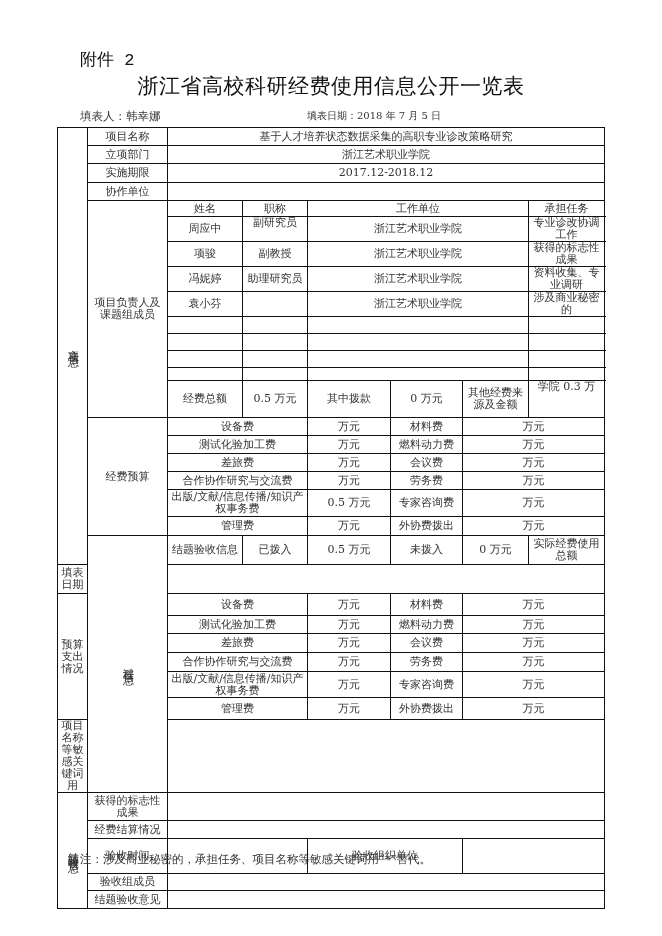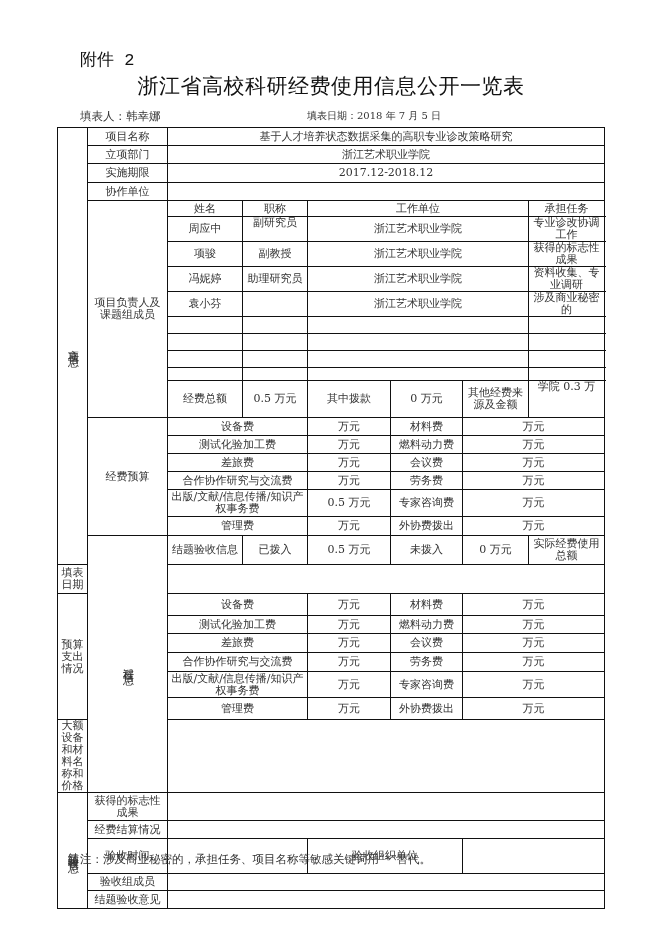--- a/index.html
+++ b/index.html
@@ -199,21 +199,21 @@
     <td>专家咨询费</td>
     <td colspan="2" class="r">万元</td>
   </tr>
   <tr style="height:22px">
     <td colspan="2">管理费</td>
     <td class="r">万元</td>
     <td>外协费拨出</td>
     <td colspan="2" class="r">万元</td>
   </tr>
   <tr style="height:40px">
-    <td>大额设备和材料名称和价格</td>
+    <td>项目名称等敏感关键词用</td>
     <td colspan="6"></td>
   </tr>
 
   <tr style="height:28px">
     <td class="sec" rowspan="5"><span style="writing-mode:vertical-rl;letter-spacing:2px">结题验收信息</span></td>
     <td>获得的标志性成果</td>
     <td colspan="6"></td>
   </tr>
   <tr style="height:18px">
     <td>经费结算情况</td>

